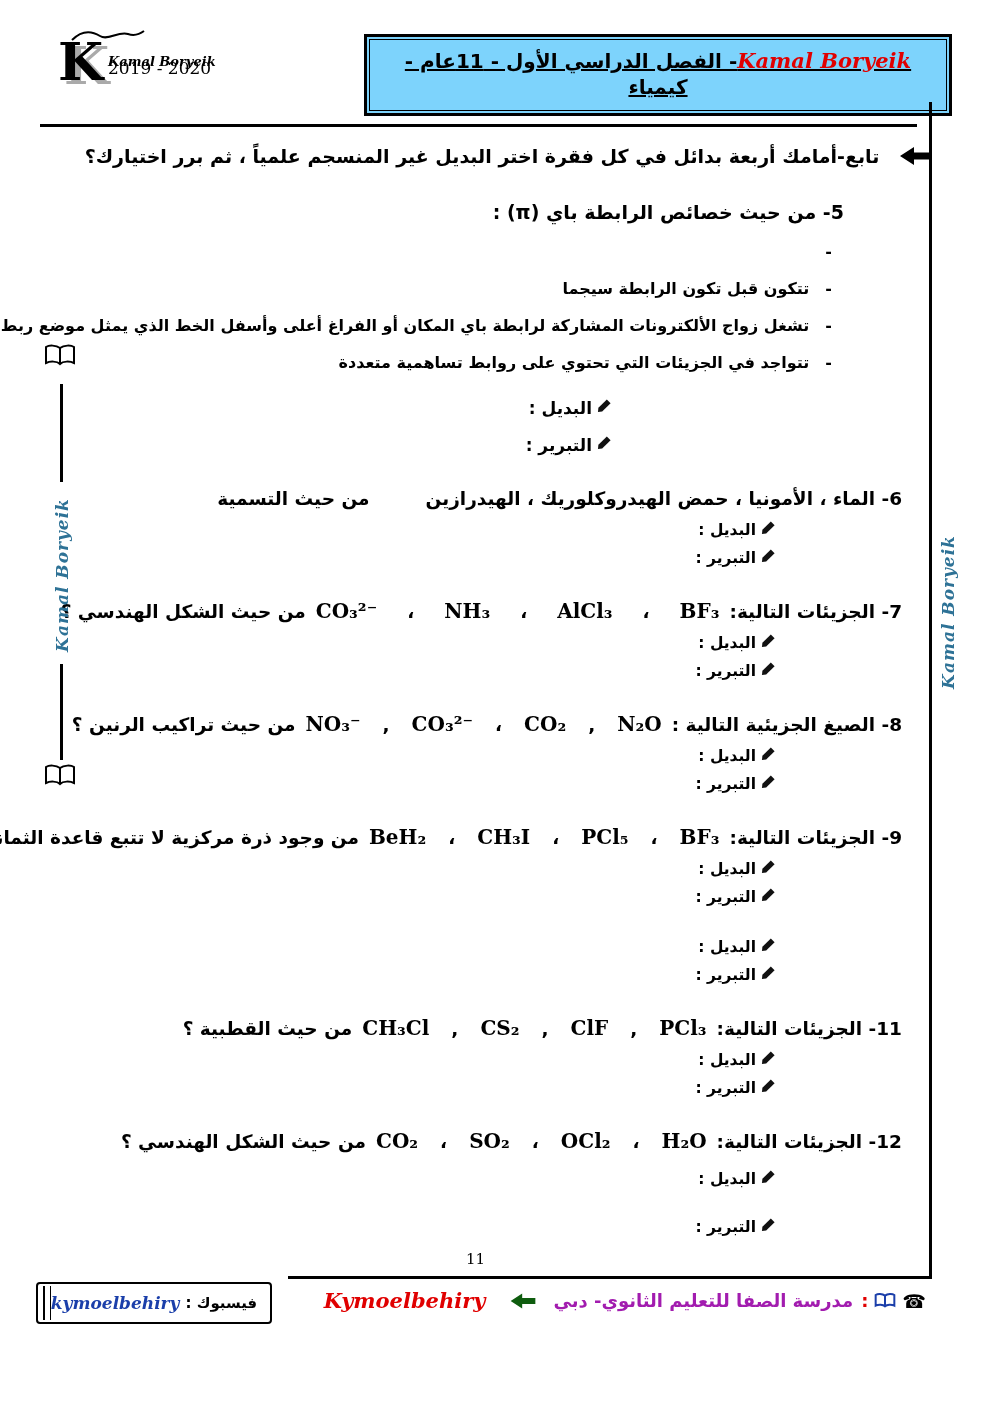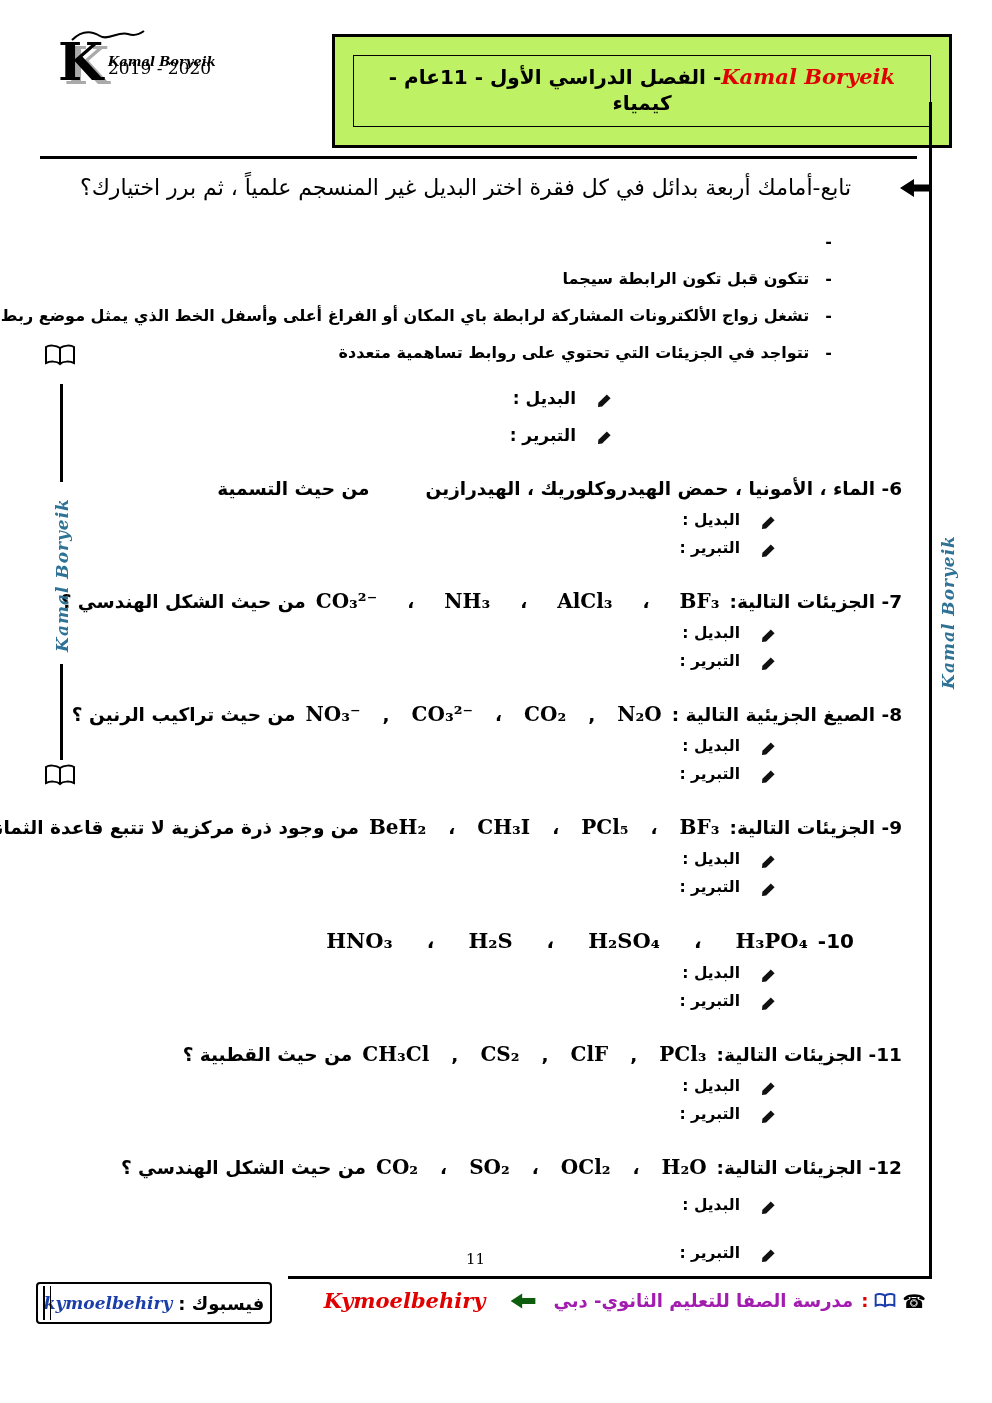--- a/index.html
+++ b/index.html
@@ -3,48 +3,48 @@
 <meta charset="utf-8">
 <style>
   html,body{margin:0;padding:0;}
   body{
     width:992px;height:1403px;position:relative;overflow:hidden;
     background:#ffffff;direction:rtl;
     font-family:"DejaVu Sans",sans-serif;color:#000;
   }
   
   header{display:flex;justify-content:space-between;align-items:flex-start;margin:34px 40px 0 42px;}
-  .title-box{width:578px;border:3px solid #000;padding:18px;background:#bef264;}
+  .title-box{width:578px;border:3px solid #000;padding:2px;background:#7dd3fc;text-decoration:underline;}
   .title-inner{border:1px solid #000;text-align:center;padding:8px 8px 10px;font-weight:bold;font-size:20px;line-height:26px;}
   .t-red{color:#e00000;font-family:"DejaVu Serif",serif;font-style:italic;font-weight:bold;font-size:21px;}
   .t-black{color:#000;}
   .logo{position:relative;width:210px;height:64px;}
   .logo-k{position:absolute;left:16px;top:2px;font-family:"DejaVu Serif",serif;font-weight:bold;font-size:52px;line-height:52px;}
   .logo-k-shadow{position:absolute;left:22px;top:6px;font-family:"DejaVu Serif",serif;font-weight:bold;font-size:52px;line-height:52px;color:#aaa;z-index:-1;}
   .logo-name{position:absolute;left:66px;top:20px;font-family:"DejaVu Serif",serif;font-style:italic;font-weight:bold;font-size:13px;}
   .logo-years{position:absolute;left:66px;top:24px;font-family:"DejaVu Serif",serif;font-size:17px;}
   .logo-swash{position:absolute;left:26px;top:-6px;}
   .header-rule{height:3px;background:#000;margin:8px 75px 0 40px;}
   
   .intro-row{display:flex;align-items:center;margin:16px 60px 0 80px;}
-  .intro{flex:1;text-align:left;font-weight:normal;font-size:22px;line-height:26px;}
+  .intro{flex:1;text-align:center;font-weight:bold;font-size:19px;line-height:26px;}
   .big-arrow{flex:0 0 auto;margin-left:14px;}
   
   #questions{margin:0 88px 0 90px;}
   .q{margin-top:30px;}
   .q-stem{text-align:right;font-weight:bold;font-size:18.5px;line-height:27px;white-space:nowrap;}
   .seg{display:inline-block;}
   .seg-ar{margin:0 2px;}
   .seg-f{font-family:"DejaVu Serif",serif;font-weight:bold;font-size:20px;margin:0 8px;direction:ltr;unicode-bidi:isolate;}
   .seg-sep{margin:0 14px;font-weight:bold;}
   .seg-gap{width:52px;}
   .q-options{list-style:none;margin:8px 0 0;padding:0 72px 0 0;}
   .opt{display:flex;margin-top:15px;font-weight:bold;font-size:16px;line-height:22px;white-space:nowrap;}
   .opt-dash{margin-left:16px;}
-  .answer-line{display:flex;align-items:flex-end;margin:8px 128px 0 0;font-weight:bold;font-size:15.5px;line-height:20px;gap:16px;}
+  .answer-line{display:flex;align-items:flex-start;margin:8px 128px 0 0;font-weight:bold;font-size:15.5px;line-height:20px;}
   .pen{margin-left:5px;display:inline-flex;}
   
   .q[data-qid="q5"] .q-stem{margin-left:0;margin-right:58px;font-size:19px;}
   .q[data-qid="q5"] .answer-line{margin-right:292px;font-size:17px;}
   .q[data-qid="q5"] .answer-line.badil{margin-top:24px;}
   .q[data-qid="q5"] .answer-line.tabrir{margin-top:17px;}
   .q[data-qid="q7"] .seg-sep{margin:0 22px;}
   .q[data-qid="q10"] .q-stem{margin-right:48px;font-size:20px;}
   .q[data-qid="q10"] .seg-f{font-size:21px;}
   .q[data-qid="q10"] .seg-sep{margin:0 26px;}
@@ -69,21 +69,21 @@
   .footer-row{position:absolute;top:1288px;left:300px;right:66px;display:flex;direction:rtl;align-items:center;}
   .phone{font-size:19px;line-height:22px;margin-left:6px;}
   .f-book{margin-left:6px;display:inline-flex;}
   .f-colon{color:#e00000;font-weight:bold;font-size:18px;margin-left:8px;}
   .school{color:#a21caf;font-weight:bold;font-size:18px;white-space:nowrap;}
   .f-arrow{margin:0 16px;display:inline-flex;}
   .brand{color:#e00000;font-family:"DejaVu Serif",serif;font-style:italic;font-weight:bold;font-size:21px;margin-left:auto;margin-right:8px;direction:ltr;}
   .fb-scroll{position:absolute;top:1282px;left:36px;width:232px;height:38px;border:2px solid #000;border-radius:4px;
     display:flex;align-items:center;justify-content:center;direction:rtl;background:#fff;}
   .fb-scroll::before{content:"";position:absolute;left:5px;top:2px;bottom:2px;width:5px;border-left:2px solid #000;border-right:1px solid #000;}
-  .fb-label{font-weight:bold;font-size:18px;margin-left:6px;}
+  .fb-label{font-weight:bold;font-size:15px;margin-left:6px;}
   .fb-handle{color:#1b3faa;font-family:"DejaVu Serif",serif;font-weight:bold;font-style:italic;font-size:17px;direction:ltr;}
   svg{display:block;}
 </style>
 </head>
 <body>
 
 <header>
   <div class="title-box">
     <div class="title-inner">
       <span class="t-red">Kamal Boryeik</span><span class="t-black">- الفصل الدراسي الأول - 11عام - كيمياء</span>
@@ -107,20 +107,21 @@
   <span class="big-arrow">
     <svg width="34" height="24" viewBox="0 0 34 24">
         <path d="M2 12 L16 3 V8.5 H32 V15.5 H16 V21 Z" fill="#000"></path>
       </svg>
   </span>
   <div class="intro">تابع-أمامك أربعة بدائل في كل فقرة اختر البديل غير المنسجم علمياً ، ثم برر اختيارك؟</div>
 </div>
 
 <main id="questions">
   <section class="q" data-qid="q5">
+    <div class="q-stem"><span class="seg seg-ar">5- من حيث خصائص الرابطة باي (π) :</span></div>
     <ul class="q-options">
         <li class="opt">
           <span class="opt-dash">-</span>
         </li>
         <li class="opt">
           <span class="opt-dash">-</span>
           <span class="opt-text">تتكون قبل تكون الرابطة سيجما</span>
         </li>
         <li class="opt">
           <span class="opt-dash">-</span>
@@ -227,21 +228,20 @@
       <span class="pen">
         <svg width="15" height="15" viewBox="0 0 16 16">
             <path d="M10.5 1.5 L14.5 5.5 L5.5 14.5 L1 15 L1.5 10.5 Z" fill="#111"></path>
           </svg>
       </span>
       <span class="ans-label">التبرير :</span>
     </div>
   </section>
 
   <section class="q" data-qid="q10">
-    <div class="q-stem"><span class="seg seg-ar">10-</span><span class="seg seg-f" dir="ltr">H₃PO₄</span><span class="seg seg-sep">،</span><span class="seg seg-f" dir="ltr">H₂SO₄</span><span class="seg seg-sep">،</span><span class="seg seg-f" dir="ltr">H₂S</span><span class="seg seg-sep">،</span><span class="seg seg-f" dir="ltr">HNO₃</span></div>
 
     <div class="answer-line badil">
       <span class="pen">
         <svg width="15" height="15" viewBox="0 0 16 16">
             <path d="M10.5 1.5 L14.5 5.5 L5.5 14.5 L1 15 L1.5 10.5 Z" fill="#111"></path>
           </svg>
       </span>
       <span class="ans-label">البديل :</span>
     </div>
     <div class="answer-line tabrir">

